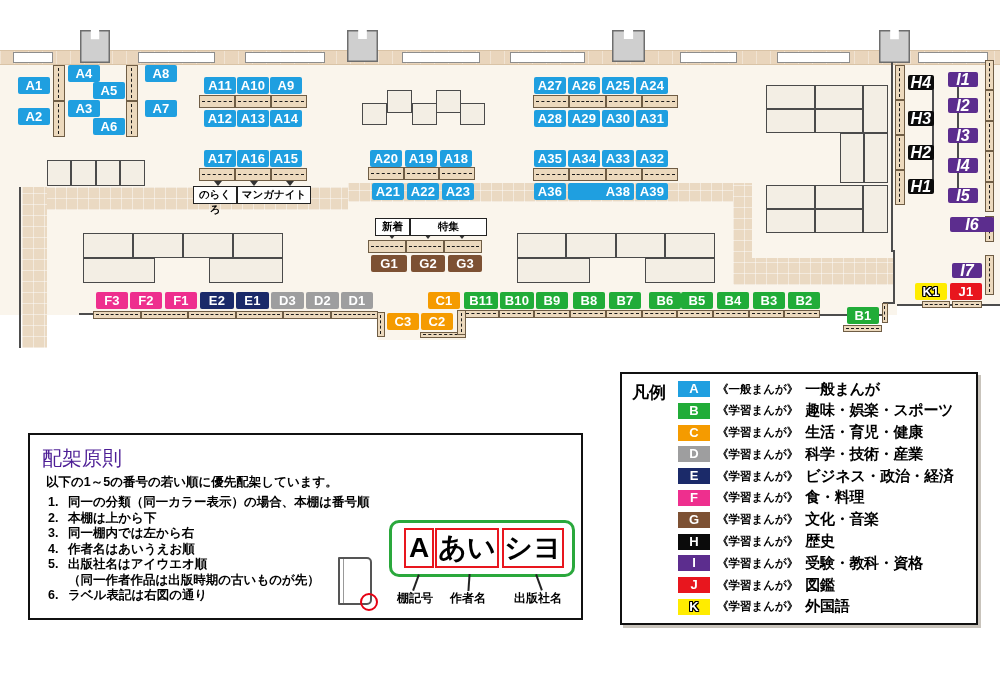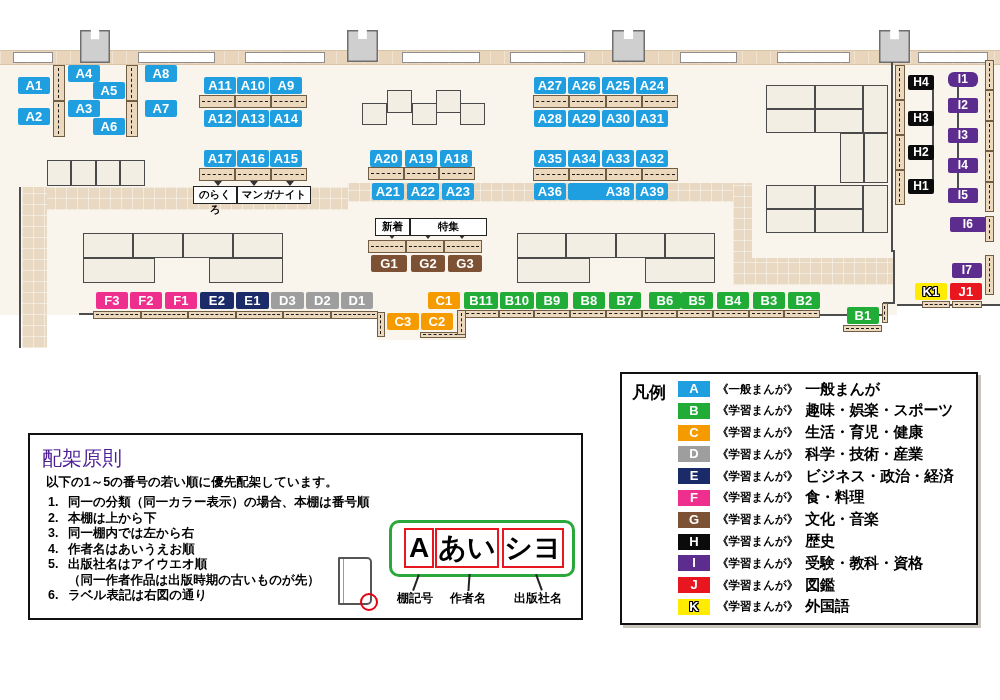--- a/index.html
+++ b/index.html
@@ -19,21 +19,21 @@
   .table{position:absolute;background:#f3eee4;border:1.5px solid #4a4a4a;box-sizing:border-box;}
   .shelf{position:absolute;display:flex;}
   .shelf.v{flex-direction:column;}
   .seg{flex:1;position:relative;background:#ecd9bd;border:1px solid #6f5d45;box-sizing:border-box;}
   .shelf.h .seg::after{content:'';position:absolute;left:2px;right:2px;top:50%;margin-top:-1px;border-top:1.5px dashed #1a1a1a;}
   .shelf.v .seg::after{content:'';position:absolute;top:2px;bottom:2px;left:50%;margin-left:-1px;border-left:1.5px dashed #1a1a1a;}
 
   
   .slabel{position:absolute;width:32px;height:17px;line-height:17px;color:#fff;font-weight:bold;
           font-size:13px;text-align:center;border-radius:2px;letter-spacing:.2px;}
-  .slabel.small{height:15px;line-height:15px;font-size:12px;}
+  .slabel.small{height:15px;line-height:15px;font-size:16px;font-style:italic;}
   .k-outline{color:#fff;text-shadow:-1px 0 0 #000,1px 0 0 #000,0 -1px 0 #000,0 1px 0 #000,-1px -1px 0 #000,1px 1px 0 #000,-1px 1px 0 #000,1px -1px 0 #000;}
   .note-box{position:absolute;height:16px;line-height:15px;background:#fff;border:1.5px solid #222;box-sizing:content-box;
             color:#000;font-weight:bold;font-size:10.5px;text-align:center;}
   .tri{position:absolute;width:0;height:0;border-left:4px solid transparent;border-right:4px solid transparent;border-top:5px solid #333;}
 
   
   #legend{position:absolute;left:620px;top:372px;width:358px;height:253px;background:#fff;
           border:2px solid #111;box-shadow:3px 3px 0 #c9c4bc;box-sizing:border-box;}
   #legend-title{position:absolute;left:10px;top:7px;font-size:17px;font-weight:bold;color:#000;}
   #legend-rows{position:absolute;left:56px;top:7px;display:flex;flex-direction:column;gap:5.8px;}
@@ -301,26 +301,26 @@
       <div class="slabel" style="left: 649px; top: 292px; background: rgb(33, 172, 56);">B6</div>
       <div class="slabel" style="left: 681px; top: 292px; background: rgb(33, 172, 56);">B5</div>
       <div class="slabel" style="left: 717px; top: 292px; background: rgb(33, 172, 56);">B4</div>
       <div class="slabel" style="left: 753px; top: 292px; background: rgb(33, 172, 56);">B3</div>
       <div class="slabel" style="left: 788px; top: 292px; background: rgb(33, 172, 56);">B2</div>
       <div class="slabel" style="left: 847px; top: 307px; background: rgb(33, 172, 56);">B1</div>
       <div class="slabel small" style="left: 908px; top: 75px; width: 26px; background: rgb(11, 11, 11);">H4</div>
       <div class="slabel small" style="left: 908px; top: 111px; width: 26px; background: rgb(11, 11, 11);">H3</div>
       <div class="slabel small" style="left: 908px; top: 145px; width: 26px; background: rgb(11, 11, 11);">H2</div>
       <div class="slabel small" style="left: 908px; top: 179px; width: 26px; background: rgb(11, 11, 11);">H1</div>
-      <div class="slabel small" style="left: 948px; top: 72px; width: 30px; background: rgb(92, 45, 142); border-radius: 6px;">I1</div>
+      <div class="slabel small" style="left: 948px; top: 72px; width: 30px; background: rgb(92, 45, 142);">I1</div>
       <div class="slabel small" style="left: 948px; top: 98px; width: 30px; background: rgb(92, 45, 142);">I2</div>
       <div class="slabel small" style="left: 948px; top: 128px; width: 30px; background: rgb(92, 45, 142);">I3</div>
       <div class="slabel small" style="left: 948px; top: 158px; width: 30px; background: rgb(92, 45, 142);">I4</div>
       <div class="slabel small" style="left: 948px; top: 188px; width: 30px; background: rgb(92, 45, 142);">I5</div>
-      <div class="slabel small" style="left: 950px; top: 217px; width: 36px; background: rgb(92, 45, 142);">I6</div>
+      <div class="slabel small" style="left: 950px; top: 217px; width: 44px; background: rgb(92, 45, 142);">I6</div>
       <div class="slabel small" style="left: 952px; top: 263px; width: 30px; background: rgb(92, 45, 142);">I7</div>
       <div class="slabel k-outline" style="left: 915px; top: 283px; width: 32px; background: rgb(255, 236, 0);">K1</div>
       <div class="slabel" style="left: 950px; top: 283px; width: 32px; background: rgb(232, 22, 30);">J1</div>
       <div class="note-box" style="left: 193px; top: 186px; width: 42px;">のらくろ</div>
       <div class="note-box" style="left: 237px; top: 186px; width: 72px;">マンガナイト</div>
       <div class="note-box" style="left: 375px; top: 218px; width: 33px;">新着</div>
       <div class="note-box" style="left: 410px; top: 218px; width: 75px;">特集</div>
     </div>
 
   <div id="legend">

